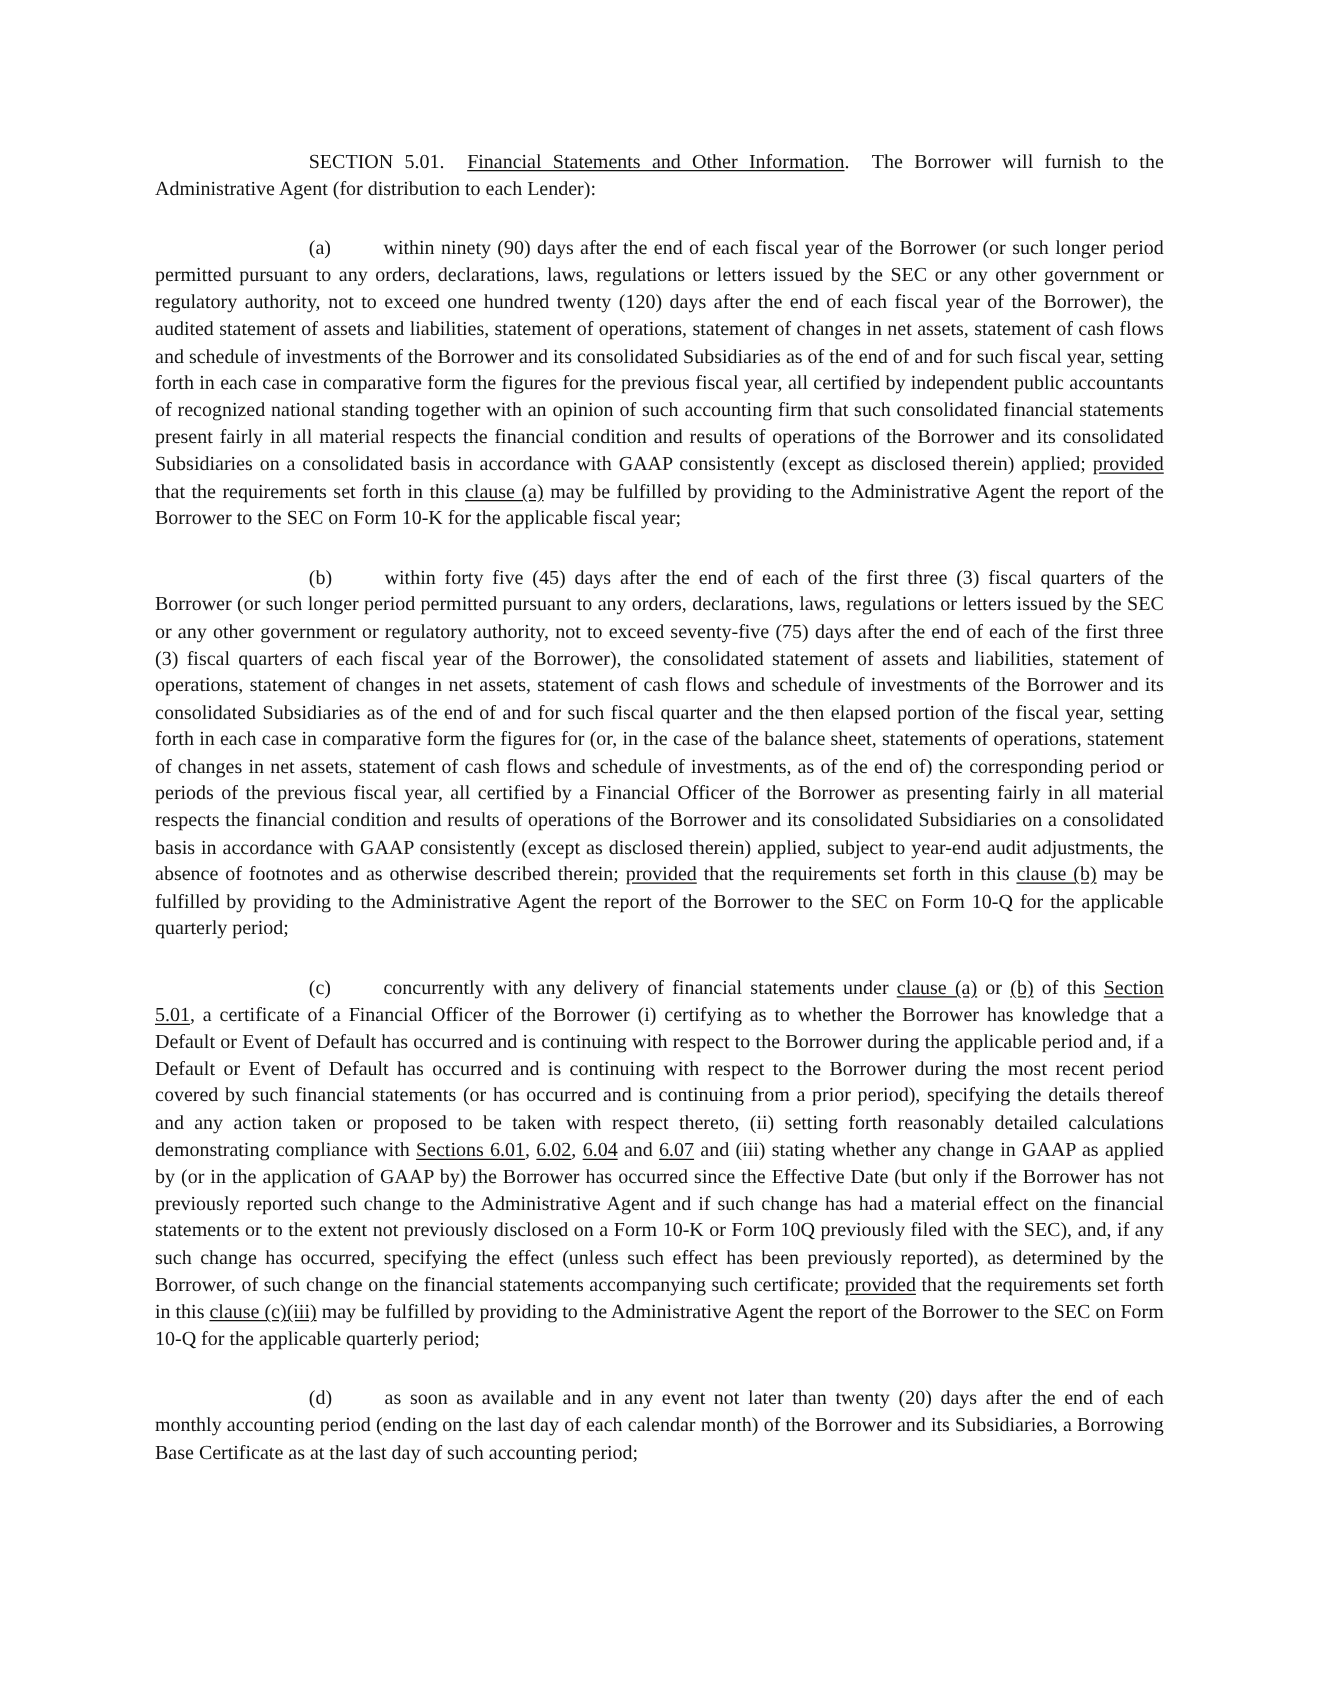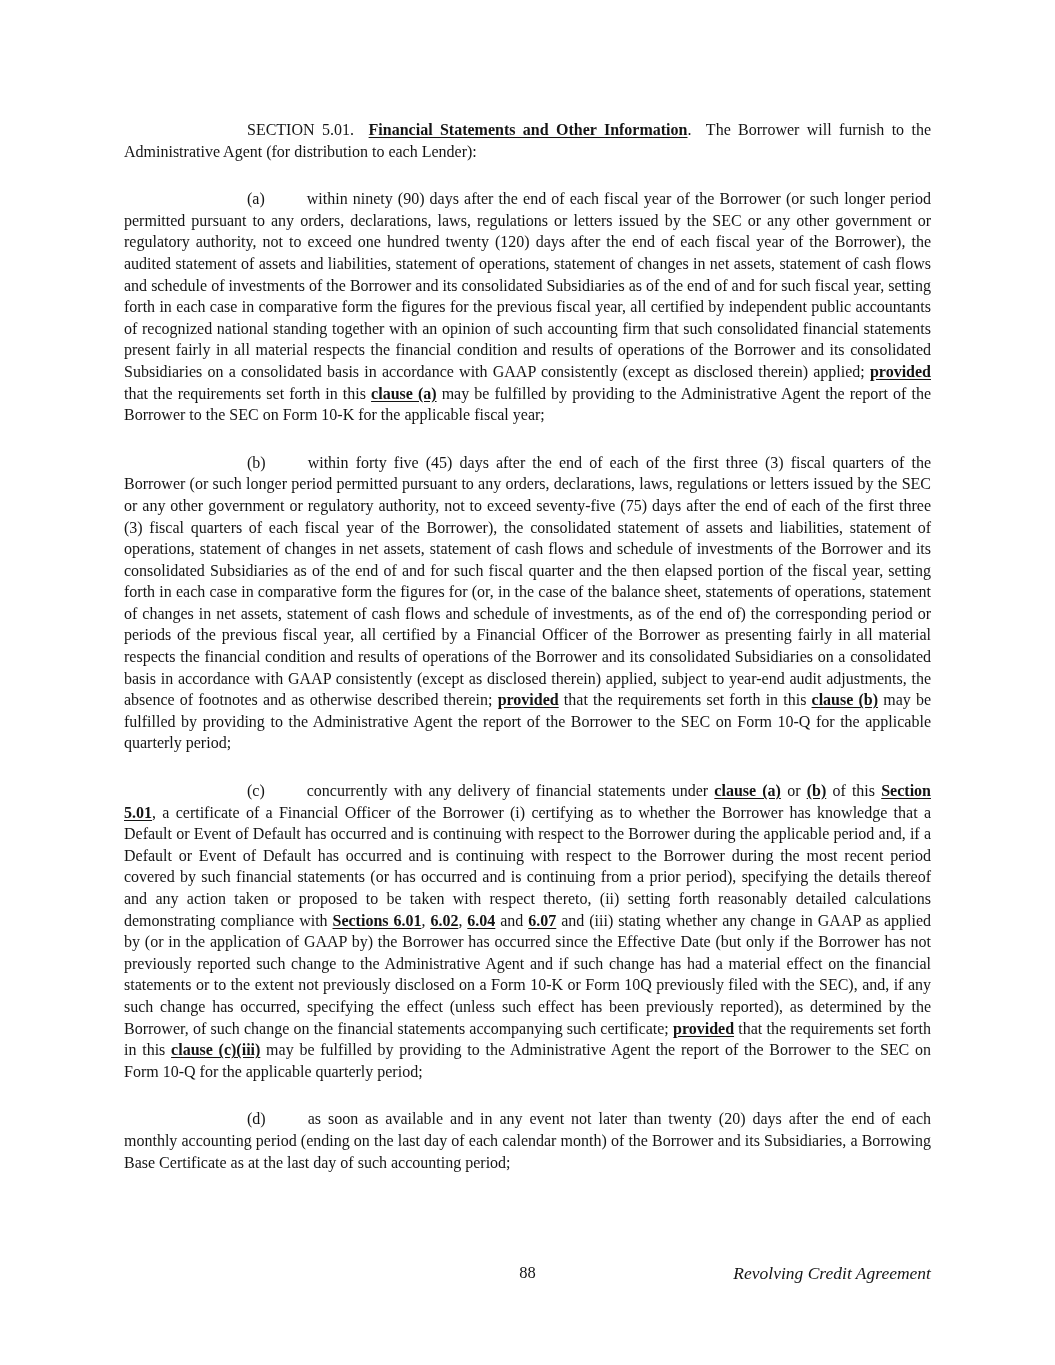--- a/index.html
+++ b/index.html
@@ -25,21 +25,20 @@
   .para {
     margin: 0 0 26px 0;
     font-size: 16px;
     line-height: 21.6px;
     text-align: justify;
     text-indent: 123px;
   }
   .u {
     text-decoration: underline;
     text-underline-offset: 2px;
-    font-weight: bold;
   }
   .tab {
     display: inline-block;
     width: 42px;
   }
   .footer {
     position: absolute;
     left: 124px;
     top: 1263px;
     width: 807px;
@@ -64,17 +63,13 @@
 <body>
 
 <div class="page">
   <div class="doc-body">
       <p class="para"><span>SECTION 5.01.&nbsp; </span><span class="u">Financial Statements and Other Information</span><span>.&nbsp; The Borrower will furnish to the Administrative Agent (for distribution to each Lender):</span></p>
       <p class="para"><span>(a)</span><span class="tab"></span><span>within ninety (90) days after the end of each fiscal year of the Borrower (or such longer period permitted pursuant to any orders, declarations, laws, regulations or letters issued by the SEC or any other government or regulatory authority, not to exceed one hundred twenty (120) days after the end of each fiscal year of the Borrower), the audited statement of assets and liabilities, statement of operations, statement of changes in net assets, statement of cash flows and schedule of investments of the Borrower and its consolidated Subsidiaries as of the end of and for such fiscal year, setting forth in each case in comparative form the figures for the previous fiscal year, all certified by independent public accountants of recognized national standing together with an opinion of such accounting firm that such consolidated financial statements present fairly in all material respects the financial condition and results of operations of the Borrower and its consolidated Subsidiaries on a consolidated basis in accordance with GAAP consistently (except as disclosed therein) applied; </span><span class="u">provided</span><span> that the requirements set forth in this </span><span class="u">clause (a)</span><span> may be fulfilled by providing to the Administrative Agent the report of the Borrower to the SEC on Form 10-K for the applicable fiscal year;</span></p>
       <p class="para"><span>(b)</span><span class="tab"></span><span>within forty five (45) days after the end of each of the first three (3) fiscal quarters of the Borrower (or such longer period permitted pursuant to any orders, declarations, laws, regulations or letters issued by the SEC or any other government or regulatory authority, not to exceed seventy-five (75) days after the end of each of the first three (3) fiscal quarters of each fiscal year of the Borrower), the consolidated statement of assets and liabilities, statement of operations, statement of changes in net assets, statement of cash flows and schedule of investments of the Borrower and its consolidated Subsidiaries as of the end of and for such fiscal quarter and the then elapsed portion of the fiscal year, setting forth in each case in comparative form the figures for (or, in the case of the balance sheet, statements of operations, statement of changes in net assets, statement of cash flows and schedule of investments, as of the end of) the corresponding period or periods of the previous fiscal year, all certified by a Financial Officer of the Borrower as presenting fairly in all material respects the financial condition and results of operations of the Borrower and its consolidated Subsidiaries on a consolidated basis in accordance with GAAP consistently (except as disclosed therein) applied, subject to year-end audit adjustments, the absence of footnotes and as otherwise described therein; </span><span class="u">provided</span><span> that the requirements set forth in this </span><span class="u">clause (b)</span><span> may be fulfilled by providing to the Administrative Agent the report of the Borrower to the SEC on Form 10-Q for the applicable quarterly period;</span></p>
       <p class="para"><span>(c)</span><span class="tab"></span><span>concurrently with any delivery of financial statements under </span><span class="u">clause (a)</span><span> or </span><span class="u">(b)</span><span> of this </span><span class="u">Section 5.01</span><span>, a certificate of a Financial Officer of the Borrower (i) certifying as to whether the Borrower has knowledge that a Default or Event of Default has occurred and is continuing with respect to the Borrower during the applicable period and, if a Default or Event of Default has occurred and is continuing with respect to the Borrower during the most recent period covered by such financial statements (or has occurred and is continuing from a prior period), specifying the details thereof and any action taken or proposed to be taken with respect thereto, (ii) setting forth reasonably detailed calculations demonstrating compliance with </span><span class="u">Sections 6.01</span><span>, </span><span class="u">6.02</span><span>, </span><span class="u">6.04</span><span> and </span><span class="u">6.07</span><span> and (iii) stating whether any change in GAAP as applied by (or in the application of GAAP by) the Borrower has occurred since the Effective Date (but only if the Borrower has not previously reported such change to the Administrative Agent and if such change has had a material effect on the financial statements or to the extent not previously disclosed on a Form 10-K or Form 10Q previously filed with the SEC), and, if any such change has occurred, specifying the effect (unless such effect has been previously reported), as determined by the Borrower, of such change on the financial statements accompanying such certificate; </span><span class="u">provided</span><span> that the requirements set forth in this </span><span class="u">clause (c)(iii)</span><span> may be fulfilled by providing to the Administrative Agent the report of the Borrower to the SEC on Form 10-Q for the applicable quarterly period;</span></p>
       <p class="para"><span>(d)</span><span class="tab"></span><span>as soon as available and in any event not later than twenty (20) days after the end of each monthly accounting period (ending on the last day of each calendar month) of the Borrower and its Subsidiaries, a Borrowing Base Certificate as at the last day of such accounting period;</span></p>
     </div>
-  <div class="footer">
-    <span class="page-num">88</span>
-    <span class="doc-title">Revolving Credit Agreement</span>
-  </div>
 </div>
 
 </body></html>

